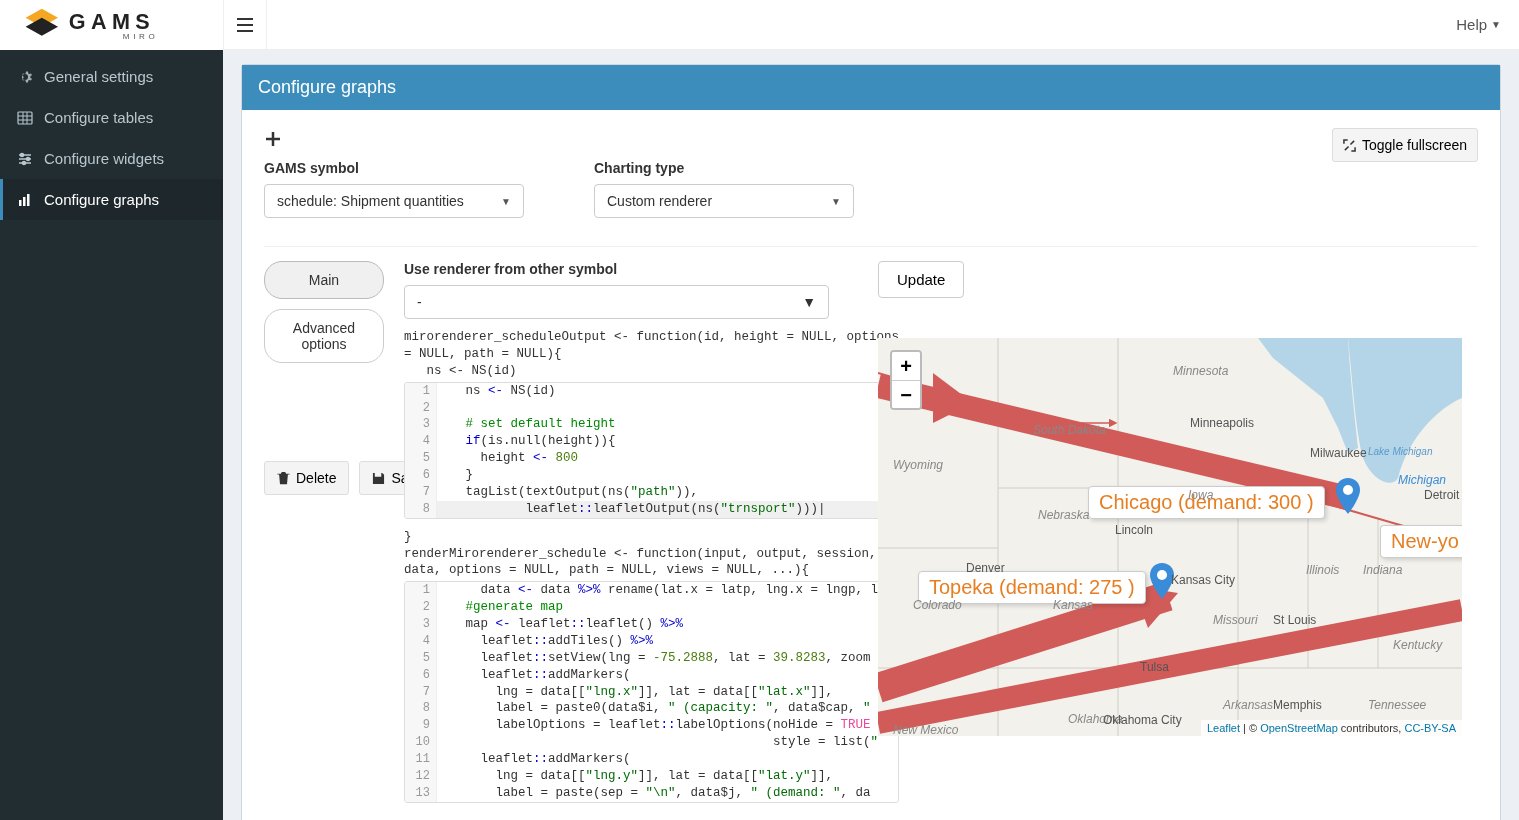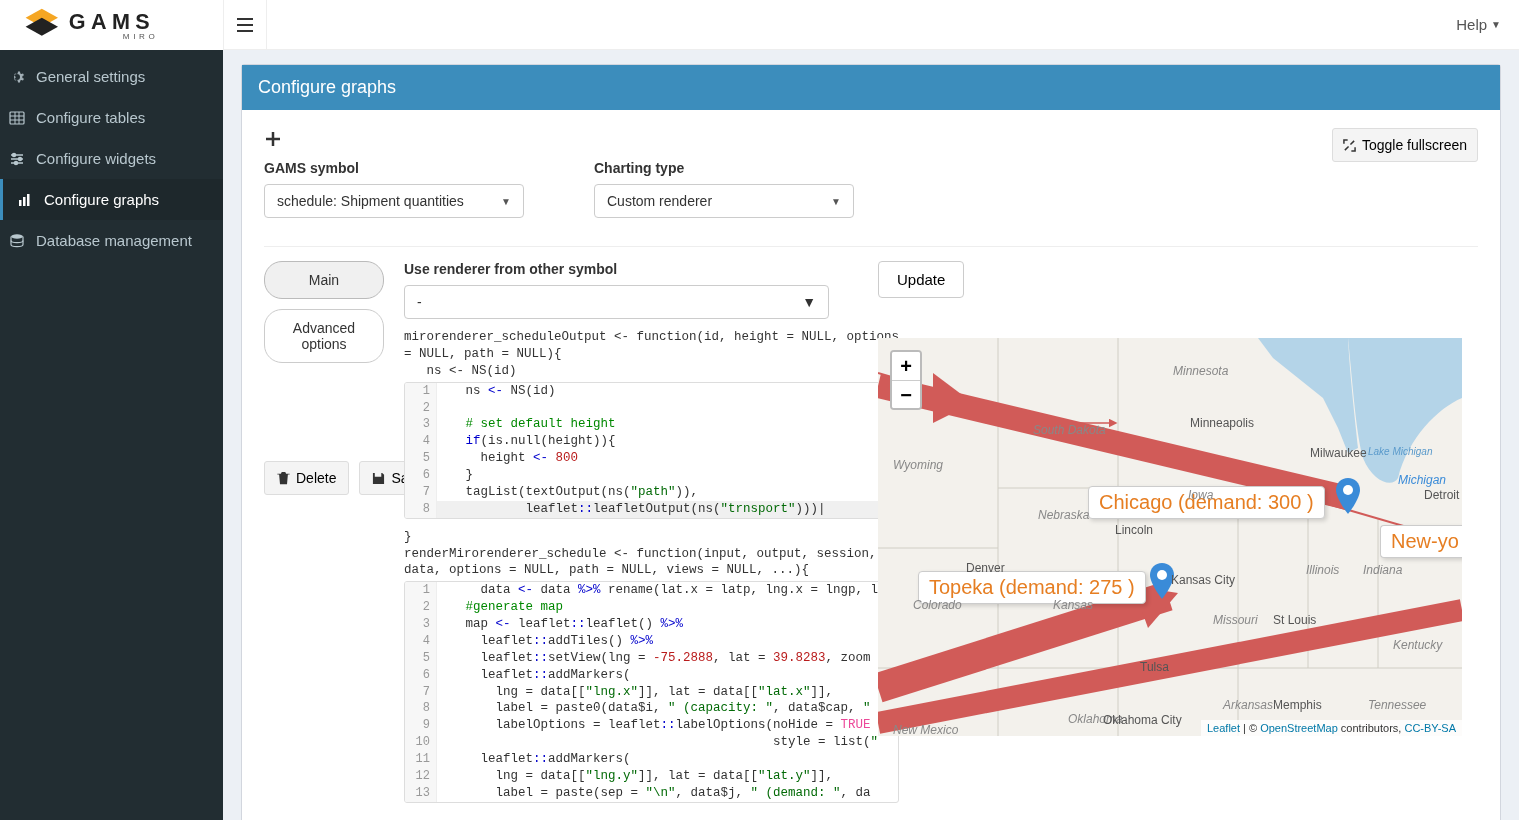--- a/index.html
+++ b/index.html
@@ -9,21 +9,21 @@
 .logo-area { width: 223px; height: 50px; display: flex; align-items: center; justify-content: center; background: #fff; }
 .logo-svg { width: 180px; height: 40px; }
 .toggle-area { width: 44px; display: flex; align-items: center; justify-content: center; border-left: 1px solid #eee; border-right: 1px solid #eee; height: 50px; }
 .hamburger { width: 16px; height: 14px; display: flex; flex-direction: column; justify-content: space-between; cursor: pointer; }
 .hamburger div { height: 2px; background: #333; }
 .topbar-spacer { flex: 1; }
 .help-menu { display: flex; align-items: center; padding: 0 18px; cursor: pointer; font-size: 15px; color: #555; }
 .help-menu .caret { margin-left: 4px; font-size: 10px; }
 .main-row { display: flex; flex: 1; min-height: 0; }
 .sidebar { width: 223px; background: #222d32; color: #b8c7ce; display: flex; flex-direction: column; padding-top: 6px; }
-.sidebar-item { display: flex; align-items: center; padding: 12px 8px; font-size: 15px; cursor: pointer; }
+.sidebar-item { display: flex; align-items: center; padding: 12px 16px; font-size: 15px; cursor: pointer; }
 .sidebar-item.active { background: #1e282c; color: #fff; border-left: 3px solid #3c8dbc; padding-left: 13px; }
 .sidebar-item .sicon { width: 18px; margin-right: 10px; display: inline-flex; align-items: center; justify-content: center; }
 .content { flex: 1; padding: 14px 18px; overflow: auto; }
 .panel { background: #fff; border: 1px solid #d2d6de; border-radius: 3px; }
 .panel-header { background: #3c8dbc; color: #fff; padding: 12px 16px; font-size: 18px; }
 .panel-body { padding: 18px 22px 28px 22px; position: relative; }
 .plus-btn { font-size: 22px; font-weight: bold; cursor: pointer; color: #333; margin-bottom: 6px; display: inline-block; }
 .config-row { display: flex; gap: 70px; align-items: flex-start; }
 .config-col { display: flex; flex-direction: column; }
 .config-label { font-weight: 700; font-size: 14px; margin-bottom: 8px; color: #333; }
@@ -42,21 +42,21 @@
 .renderer-dd { width: 425px; border: 1px solid #ccc; border-radius: 4px; padding: 8px 12px; background: #fff; display: flex; align-items: center; justify-content: space-between; cursor: pointer; font-size: 14px; margin-bottom: 10px; }
 .code-pre { font-family: "Courier New", monospace; font-size: 12.5px; line-height: 1.35; color: #333; white-space: pre; margin-bottom: 2px; }
 .code-block { border: 1px solid #ddd; border-radius: 3px; overflow: hidden; margin-bottom: 10px; }
 .code-row { display: flex; }
 .gutter { width: 32px; background: #f7f7f7; color: #999; text-align: right; padding: 0 6px; font-family: "Courier New", monospace; font-size: 12px; border-right: 1px solid #eee; line-height: 1.35; user-select: none; }
 .code-content { flex: 1; padding: 0 6px; font-family: "Courier New", monospace; font-size: 12.5px; line-height: 1.35; white-space: pre; overflow-x: hidden; }
 .code-content.hl-line { background: #f0f0f0; }
 .kw-blue { color: #0000cc; }
 .kw-green { color: #008800; }
 .kw-str { color: #036a07; }
-.kw-num { color: #b91c1c; }
+.kw-num { color: #4d7c0f; }
 .kw-bool { color: #ec4899; }
 .scroll-hint { width: 14px; background: #e8e8e8; }
 .mid-scroll-wrap { display: flex; }
 .mid-scroll-content { flex: 1; }
 .right-col { width: 600px; display: flex; flex-direction: column; }
 .update-btn { border: 1px solid #ccc; background: #fff; border-radius: 4px; padding: 9px 18px; font-size: 15px; cursor: pointer; align-self: flex-start; margin-bottom: 40px; }
 .map-wrap { position: relative; width: 584px; height: 398px; border: none; overflow: hidden; background: #dde; }
 .map-svg { position: absolute; inset: 0; }
 .zoom-ctrl { position: absolute; top: 12px; left: 12px; background: #fff; border: 2px solid #bbb; border-radius: 4px; overflow: hidden; }
 .zoom-ctrl button { display: block; width: 28px; height: 28px; border: none; background: #fff; font-size: 20px; font-weight: bold; cursor: pointer; line-height: 26px; }
@@ -133,30 +133,20 @@
       <div class="sidebar-item active">
         <span class="sicon">
           <svg width="16" height="16" viewBox="0 0 16 16" fill="currentColor">
               <rect x="2" y="8" width="2.5" height="6"></rect>
               <rect x="6" y="5" width="2.5" height="9"></rect>
               <rect x="10" y="2" width="2.5" height="12"></rect>
             </svg>
         </span>
         <span>Configure graphs</span>
       </div>
-      <div class="sidebar-item">
-        <span class="sicon">
-          <svg width="16" height="16" viewBox="0 0 16 16" fill="currentColor">
-              <ellipse cx="8" cy="3.5" rx="6" ry="2.2"></ellipse>
-              <path d="M2 3.5v4c0 1.2 2.7 2.2 6 2.2s6-1 6-2.2v-4" fill="none" stroke="currentColor" stroke-width="1.2"></path>
-              <path d="M2 7.5v4c0 1.2 2.7 2.2 6 2.2s6-1 6-2.2v-4" fill="none" stroke="currentColor" stroke-width="1.2"></path>
-            </svg>
-        </span>
-        <span>Database management</span>
-      </div>
     </div>
 
     <div class="content">
       <div class="panel">
         <div class="panel-header">Configure graphs</div>
         <div class="panel-body">
           <div class="plus-btn">
             <svg width="18" height="18" viewBox="0 0 18 18">
                 <line x1="9" y1="2" x2="9" y2="16" stroke="#333" stroke-width="2.5"></line>
                 <line x1="2" y1="9" x2="16" y2="9" stroke="#333" stroke-width="2.5"></line>

